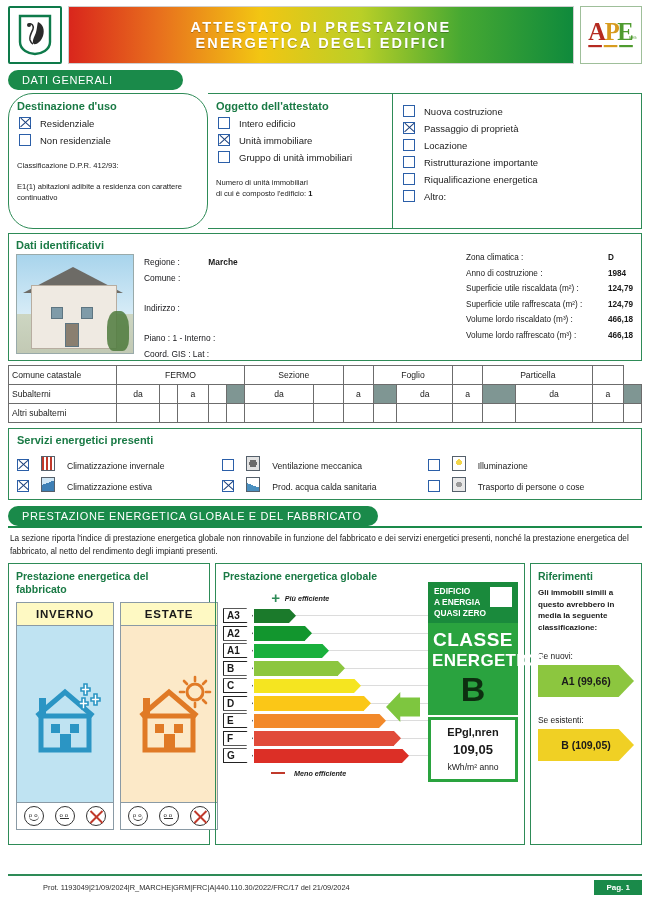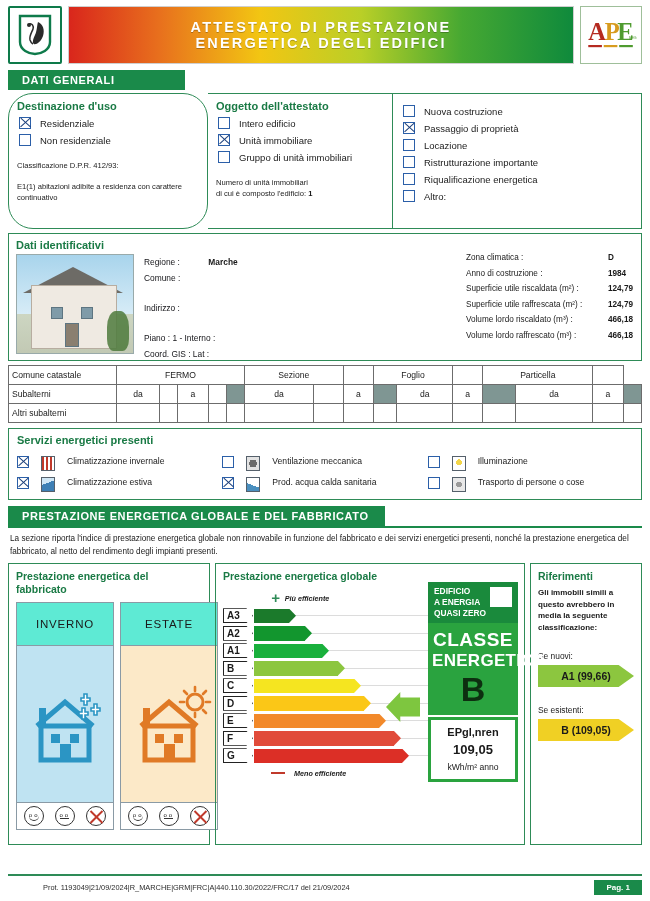--- a/index.html
+++ b/index.html
@@ -36,22 +36,23 @@
   }
   .ape-logo {
     width:62px; border:1px solid #9fbf9a; background:#fff;
     display:flex; align-items:center; justify-content:center; padding:3px;
   }
 
   
   .sec-bar-wrap { margin-top:6px; position:relative; }
   .sec-bar {
     display:inline-block; background:#1a8a4a; color:#fff;
-    font-weight:bold; font-size:11px; letter-spacing:.6px;
+    font-weight:normal; font-size:11px; letter-spacing:.6px;
     padding:4px 16px 4px 14px;
+    border-radius:10px;
   }
   .sec-bar.wide { padding-right:70px; }
   .sec-underline { border-bottom:2px solid #1a8a4a; height:0; margin-top:0; }
   .ghead { color:#1a7a45; font-weight:bold; font-size:11px; }
 
   
   .dg-row { display:flex; margin-top:3px; height:136px; }
   .dg-col { border:1.5px solid #2e8b57; padding:6px 8px; background:#fff; }
   .dg-col.a { width:200px;border-radius:25px; }
   .dg-col.b { width:185px; border-left:none; }
@@ -105,37 +106,37 @@
   .cad td { border:1px solid #6c6c6c; height:19px; padding:0 3px; }
   .cad .hdr { text-align:center; }
   .cad .lbl { width:108px; }
   .cad .grey { background:#7f9693; }
   .cad .ctr { text-align:center; }
 
   
   .serv { margin-top:5px; border:1.5px solid #2e8b57; padding:5px 8px 7px 8px; }
   .serv-grid { display:flex; margin-top:4px; }
   .serv-col { flex:1; }
-  .serv-item { display:flex; align-items:flex-start; gap:12px; margin-top:6px; }
+  .serv-item { display:flex; align-items:flex-end; gap:12px; margin-top:6px; }
   .svc-icon { width:14px; height:15px; border:1px solid #55606b; background:#fff; display:block; position:relative; }
   .svc-lbl { font-size:8.6px; }
 
   
   .perf-desc { font-size:8.2px; line-height:12.5px; margin:5px 2px 0 2px; }
 
   .perf-row { display:flex; gap:5px; margin-top:5px; height:282px; }
   .p-fab { width:202px; border:1.5px solid #2e8b57; padding:6px 7px; }
   .p-glb { flex:1; border:1.5px solid #2e8b57; padding:6px 7px; position:relative; }
   .p-rif { width:112px; border:1.5px solid #2e8b57; padding:6px 7px; }
   .p-title { color:#1a7a45; font-weight:bold; font-size:10.5px; line-height:13px; }
 
   
   .seasons { display:flex; gap:6px; margin-top:6px; height:228px; }
   .season { flex:1; border:1px solid #8a9aa5; display:flex; flex-direction:column; }
-  .season .sh { text-align:center; font-weight:normal; font-size:11.5px; padding:15px 0; background:#5eead4; border-bottom:1px solid #8a9aa5; letter-spacing:.8px;}
+  .season .sh { text-align:center; font-weight:bold; font-size:11.5px; padding:5px 0; background:#fef9c3; border-bottom:1px solid #8a9aa5; letter-spacing:.8px;}
   .season .sbody { flex:1; display:flex; align-items:center; justify-content:center; position:relative; }
   .season.winter .sbody { background:#bfe3f2; }
   .season.summer .sbody { background:#fce9c8; }
   .season .sfoot { border-top:1px solid #8a9aa5; display:flex; justify-content:space-around; align-items:center; padding:3px 2px; background:#fff;}
   .face { width:20px; height:20px; border:1.4px solid #333; border-radius:50%; position:relative; }
   .face .eyes { position:absolute; top:5px; left:3.5px; font-size:6px; letter-spacing:2px; }
   .face .m-s { position:absolute; bottom:4px; left:4px; width:10px; height:5px; border-bottom:1.3px solid #333; border-radius:0 0 8px 8px; }
   .face .m-n { position:absolute; bottom:6px; left:4.5px; width:9px; border-bottom:1.3px solid #333; }
   .face.x .xm { position:absolute; inset:2px; }
   .face.x .xm::before, .face.x .xm::after { content:""; position:absolute; left:-1px; top:7px; width:17px; height:2px; background:#c0392b; }
@@ -183,21 +184,21 @@
   .big-arrow {
     position:absolute; right:104px; top:128px; width:34px; height:30px;
     background:#7ec63f;
     clip-path:polygon(100% 18%, 42% 18%, 42% 0, 0 50%, 42% 100%, 42% 82%, 100% 82%);
   }
 
   
   .rif-txt { font-size:8px; line-height:11.5px; font-weight:bold; margin-top:4px; }
   .rif-sub { font-size:8.4px; margin-top:18px; }
   .rif-chip {
-    margin-top:4px; height:22px; display:flex; align-items:center; justify-content:center;
+    margin-top:4px; height:32px; display:flex; align-items:center; justify-content:center;
     font-size:10.5px; font-weight:bold; color:#1a1a1a; position:relative;
     clip-path:polygon(0 0, 84% 0, 100% 50%, 84% 100%, 0 100%);
   }
 
   
   .foot { position:absolute; left:8px; right:8px; bottom:6px; }
   .foot-line { border-top:2.5px solid #2e8b57; }
   .foot-row { display:flex; align-items:center; justify-content:space-between; margin-top:4px;margin-left:35px; }
   .foot-txt { font-size:7.4px; color:#2b2b2b; }
   .pag { background:#1a8a4a; color:#fff; font-weight:bold; font-size:8px; padding:3px 12px; }

